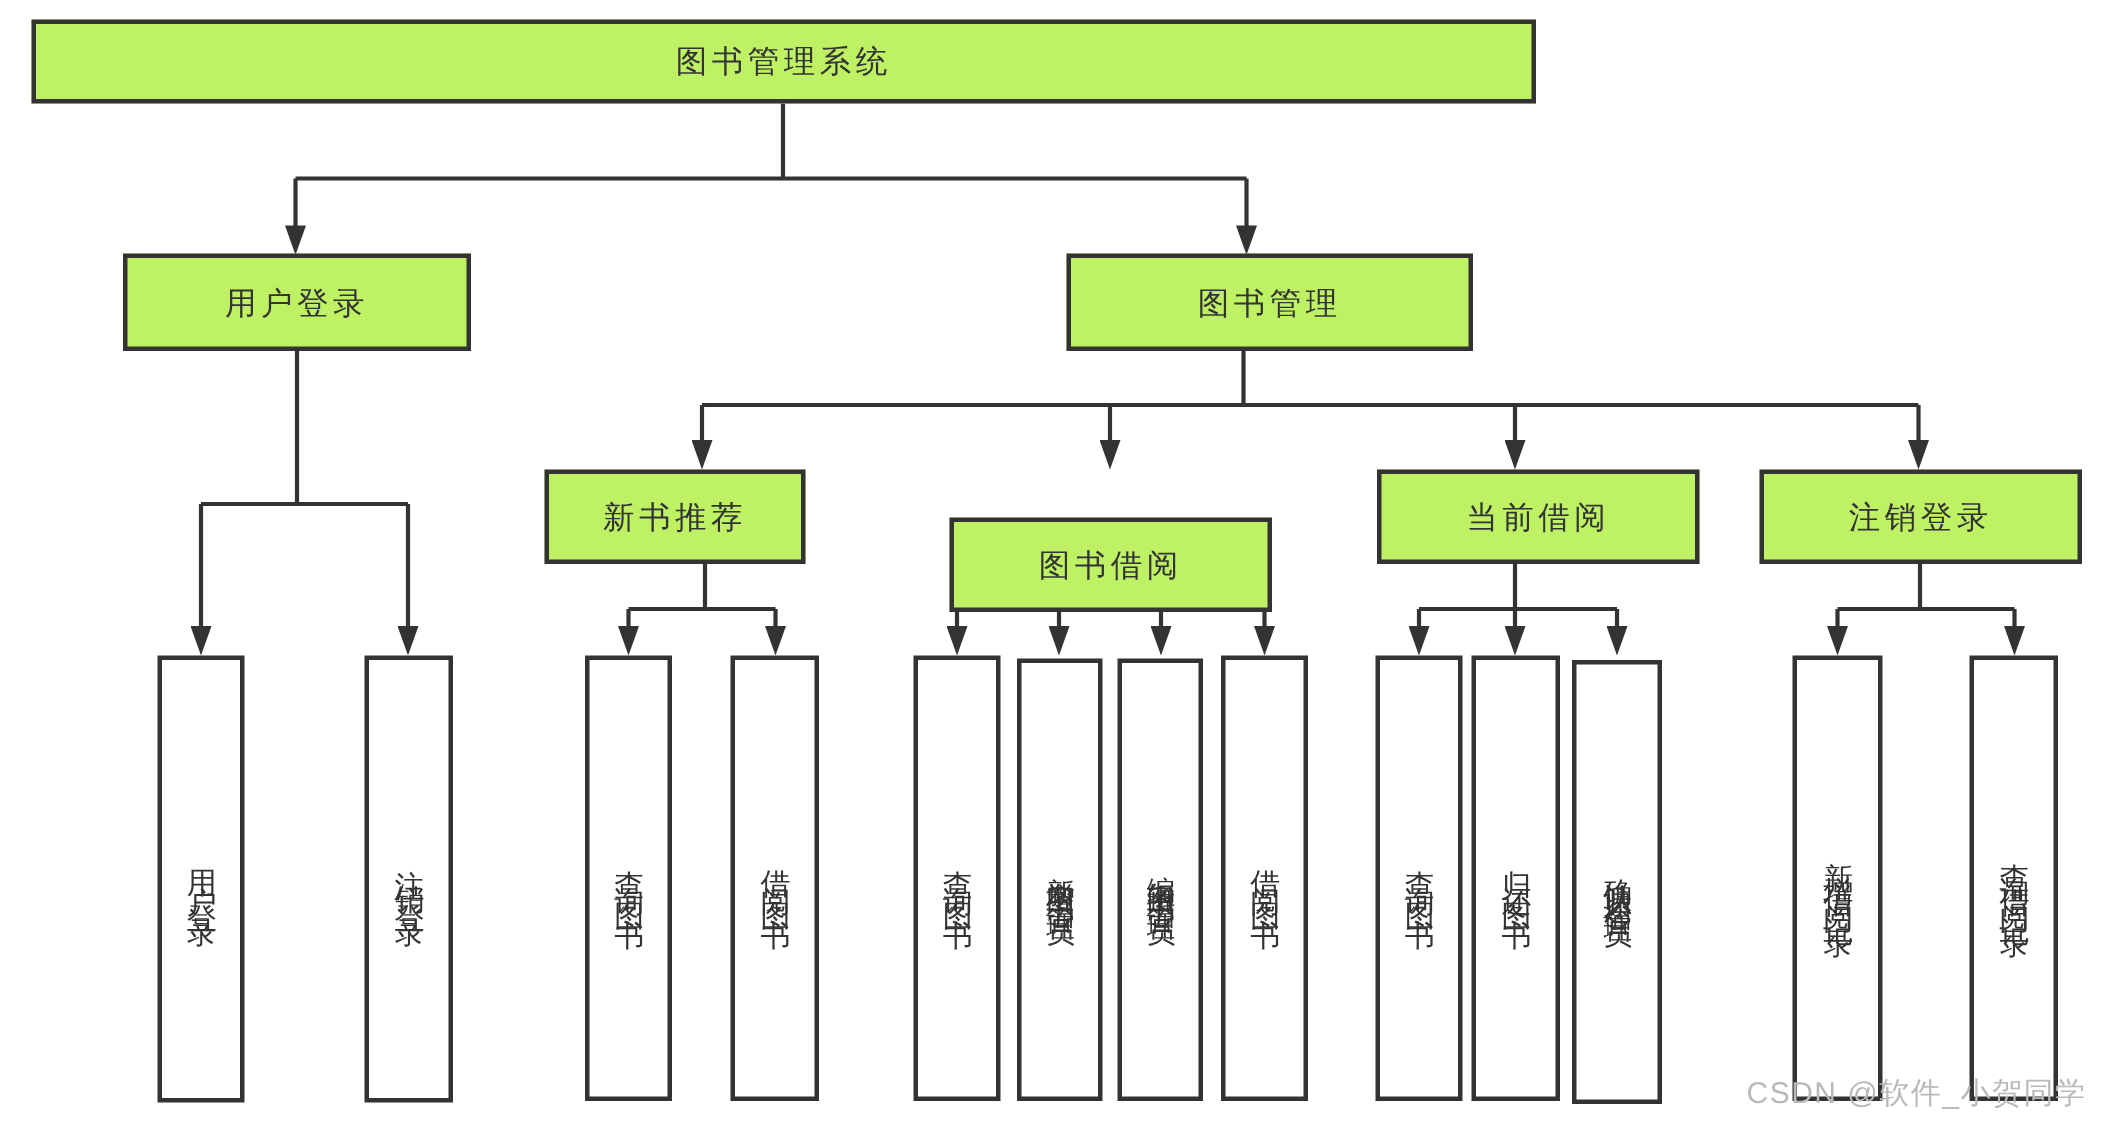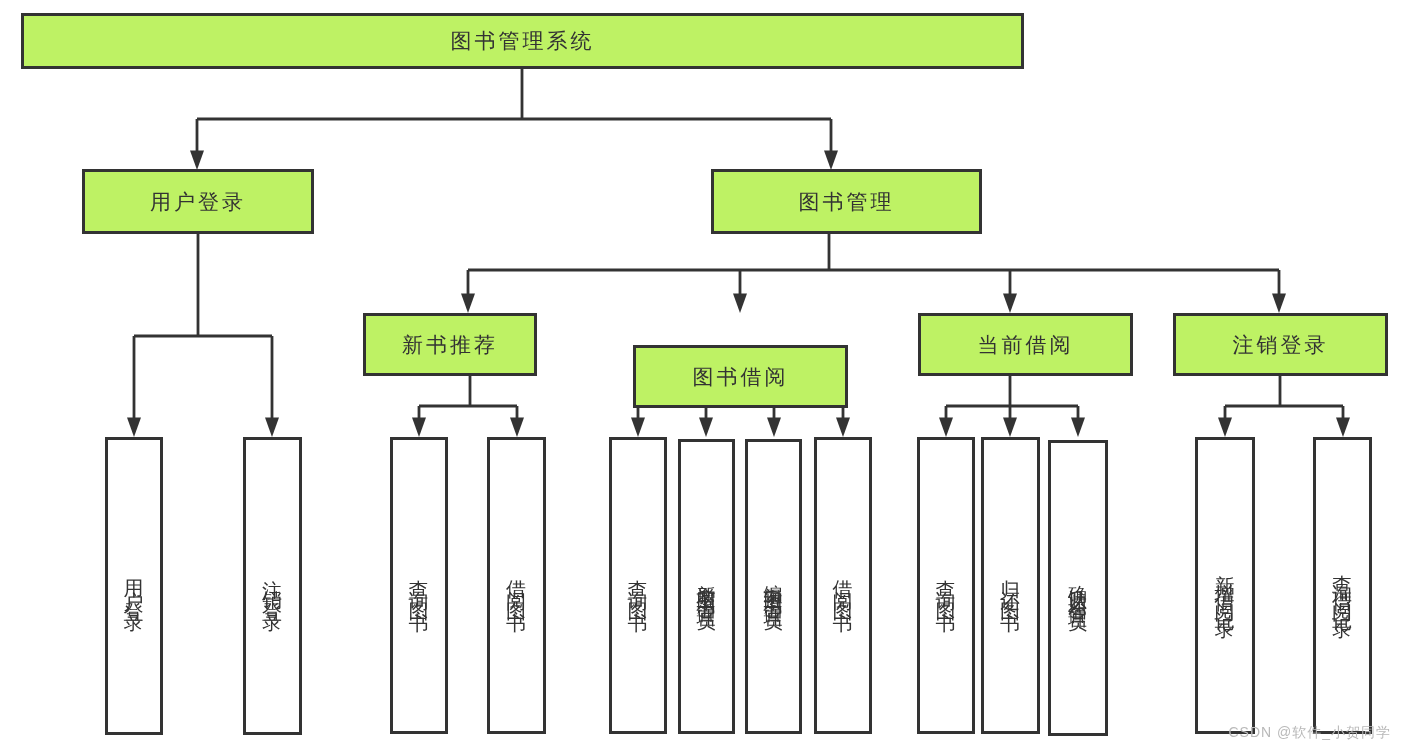--- a/index.html
+++ b/index.html
@@ -52,21 +52,21 @@
     letter-spacing: 11px;
     line-height: 1;
     white-space: nowrap;
   }
   .vbox.mid .vtext { letter-spacing: 9px; }
   .vbox.long .vtext { font-size: 19px; letter-spacing: 4px; }
   .watermark {
     position: absolute;
     right: 14px;
     bottom: 5px;
-    font-size: 14px;
+    font-size: 20px;
     letter-spacing: 1px;
     color: var(--wm, #b9b9b9);
     white-space: nowrap;
   }
 </style>
 </head>
 <body>
 
 <div class="canvas">
 

